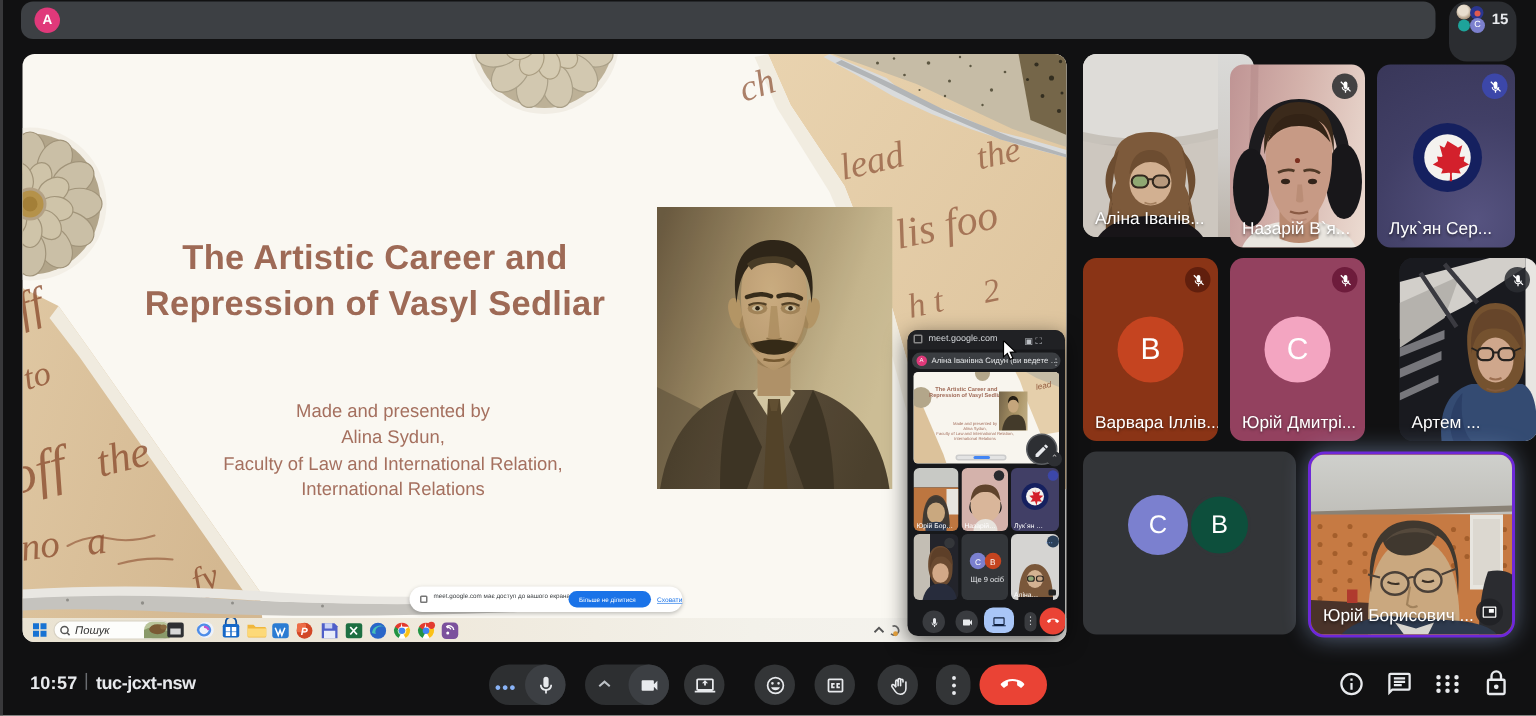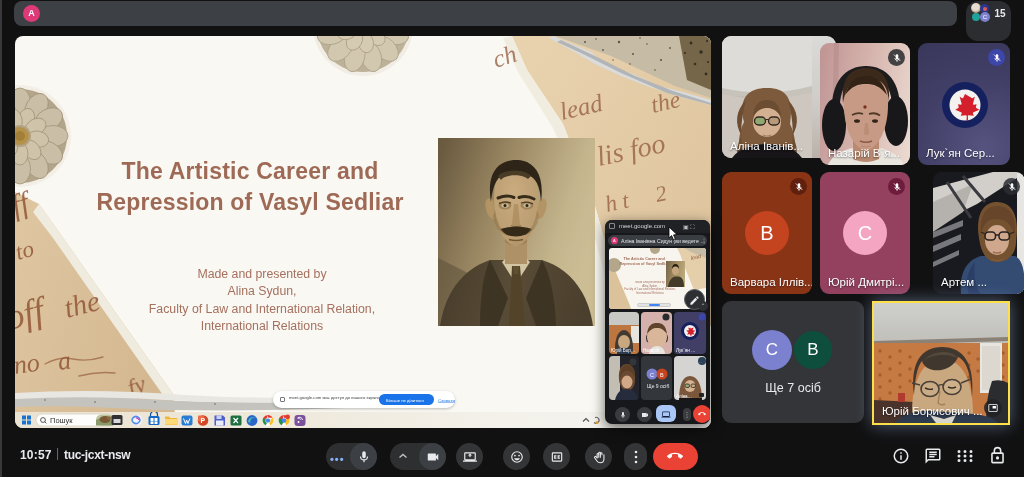--- a/index.html
+++ b/index.html
@@ -243,21 +243,21 @@
   </svg>
 
   <div class="abs" style="left:258px;top:355px;width:182px;height:17px;border-radius:8.5px;background:#fff;box-shadow:0 1px 3px rgba(0,0,0,.25);">
     <div class="abs" style="left:7px;top:6px;width:5px;height:5px;border:1px solid #777;border-radius:1px;"></div>
     <div class="abs" style="left:16px;top:4px;font-size:10px;color:#3c4043;transform:scale(0.42);transform-origin:0 0;white-space:nowrap;">meet.google.com має доступ до вашого екрана.</div>
     <div class="abs" style="left:106px;top:3px;width:55px;height:11px;border-radius:5.5px;background:#1a73e8;"></div>
     <div class="abs" style="left:113px;top:6.5px;font-size:10px;color:#fff;transform:scale(0.42);transform-origin:0 0;white-space:nowrap;">Більше не ділитися</div>
     <div class="abs" style="left:165px;top:6.5px;font-size:10px;color:#1a73e8;text-decoration:underline;transform:scale(0.44);transform-origin:0 0;white-space:nowrap;">Сховати</div>
   </div>
 
-  <div class="abs" id="taskbar" style="left:0;top:376px;width:696px;height:16px;background:linear-gradient(90deg,#eae3d2 0%,#efe9dc 40%,#f3f1ea 70%,#f5f4f0 100%);">
+  <div class="abs" id="taskbar" style="left:0;top:376px;width:696px;height:16px;background:linear-gradient(90deg,#eae3d2 0%,#efe9dc 40%,#f3f1ea 70%,#f5f4f0 100%);font-style:italic;">
     <svg width="696" height="16" viewBox="0 0 696 16" style="position:absolute;left:0;top:0;">
       <g fill="#1873d3">
           <rect x="7" y="3.5" width="4" height="4"></rect>
           <rect x="12" y="3.5" width="4" height="4"></rect>
           <rect x="7" y="8.5" width="4" height="4"></rect>
           <rect x="12" y="8.5" width="4" height="4"></rect>
         </g>
       <rect x="21" y="2" width="78" height="12" rx="6" fill="#fdfdfb" stroke="#d8d2c4" stroke-width="0.8"></rect>
       <circle cx="28" cy="8" r="2.4" fill="none" stroke="#555" stroke-width="1"></circle>
       <line x1="29.8" y1="9.8" x2="31.4" y2="11.4" stroke="#555" stroke-width="1"></line>
@@ -613,23 +613,22 @@
           <path d="M12 15a3 3 0 0 0 3-3V6a3 3 0 0 0-6 0v6a3 3 0 0 0 3 3z"></path>
           <path d="M18 12h-1.6a4.4 4.4 0 0 1-8.8 0H6a6 6 0 0 0 5 5.9V21h2v-3.1a6 6 0 0 0 5-5.9z"></path>
         </g>
         <line x1="4.5" y1="3.5" x2="20" y2="19" stroke="#fff" stroke-width="2"></line>
       </svg>
     </div>
 </div>
 <div class="abs" id="t7" style="left:722px;top:301px;width:142px;height:122px;border-radius:9px;background:#333538;overflow:hidden;">
   <div class="abs" style="left:30px;top:29px;width:40px;height:40px;border-radius:50%;background:#7b80cf;color:#fff;font-size:17px;text-align:center;line-height:40px;">C</div>
   <div class="abs" style="left:70px;top:28px;width:42px;height:42px;border-radius:50%;background:#0d4f3c;border:2.5px solid #333538;color:#fff;font-size:17px;text-align:center;line-height:37px;">В</div>
-  <div class="abs" style="left:0;top:80px;width:142px;text-align:center;color:#e8eaed;font-size:12.5px;">Ще 7 осіб</div>
-</div>
-<div class="abs" id="t8" style="left:872px;top:301px;width:138px;height:124px;border-radius:0;border:2px solid #fde047;box-shadow:0 0 16px rgba(168,199,250,.45);background:#b5703c;overflow:hidden;">
+</div>
+<div class="abs" id="t8" style="left:872px;top:301px;width:138px;height:124px;border-radius:11px;border:2px solid #6d28d9;box-shadow:0 0 16px rgba(168,199,250,.45);background:#b5703c;overflow:hidden;">
   <svg width="134" height="120" viewBox="0 0 134 120" style="position:absolute;left:0;top:0;">
     <defs>
       <linearGradient id="ceil" x1="0" y1="0" x2="0" y2="1">
         <stop offset="0" stop-color="#cfd0cc"></stop>
           <stop offset="1" stop-color="#c0bfba"></stop>
       </linearGradient>
     </defs>
 
     <rect width="134" height="40" fill="url(#ceil)"></rect>
     <path d="M0,38 L134,34 L134,38 L0,42 Z" fill="#8a8276"></path>

